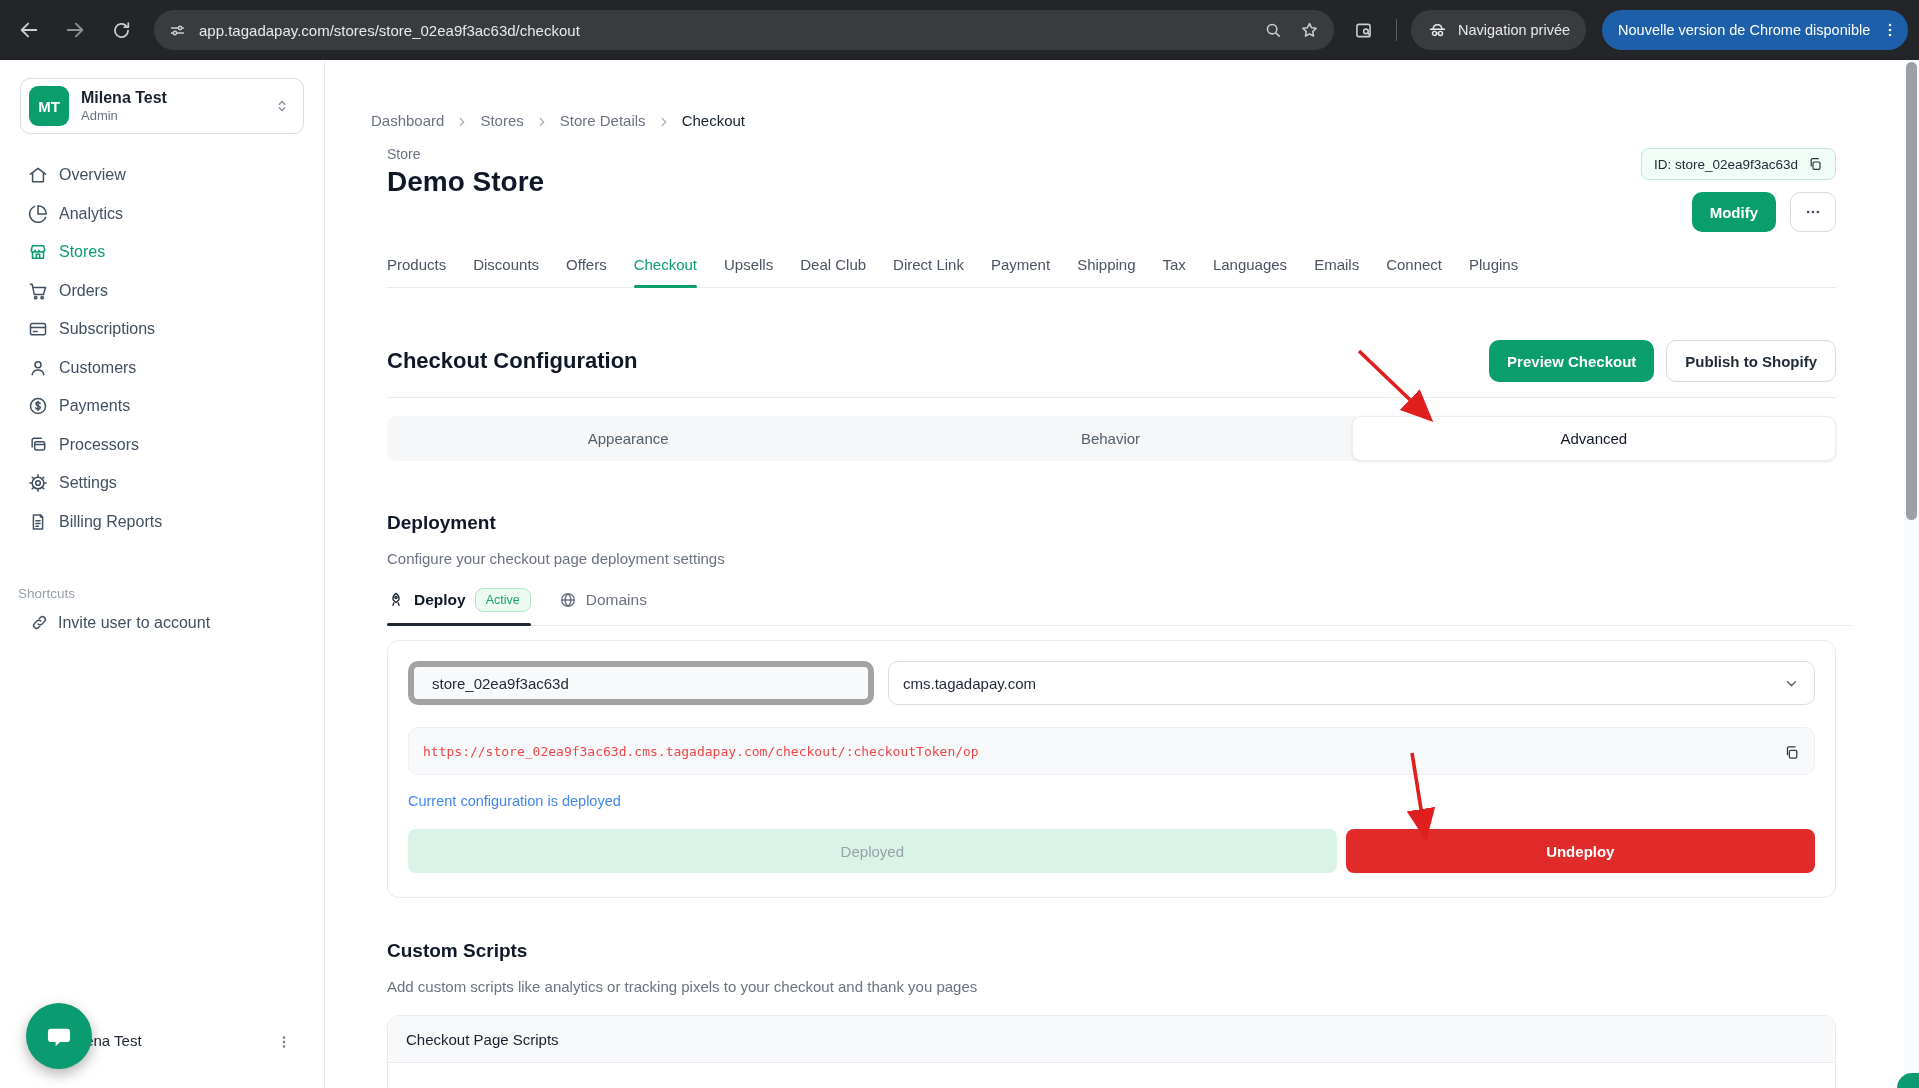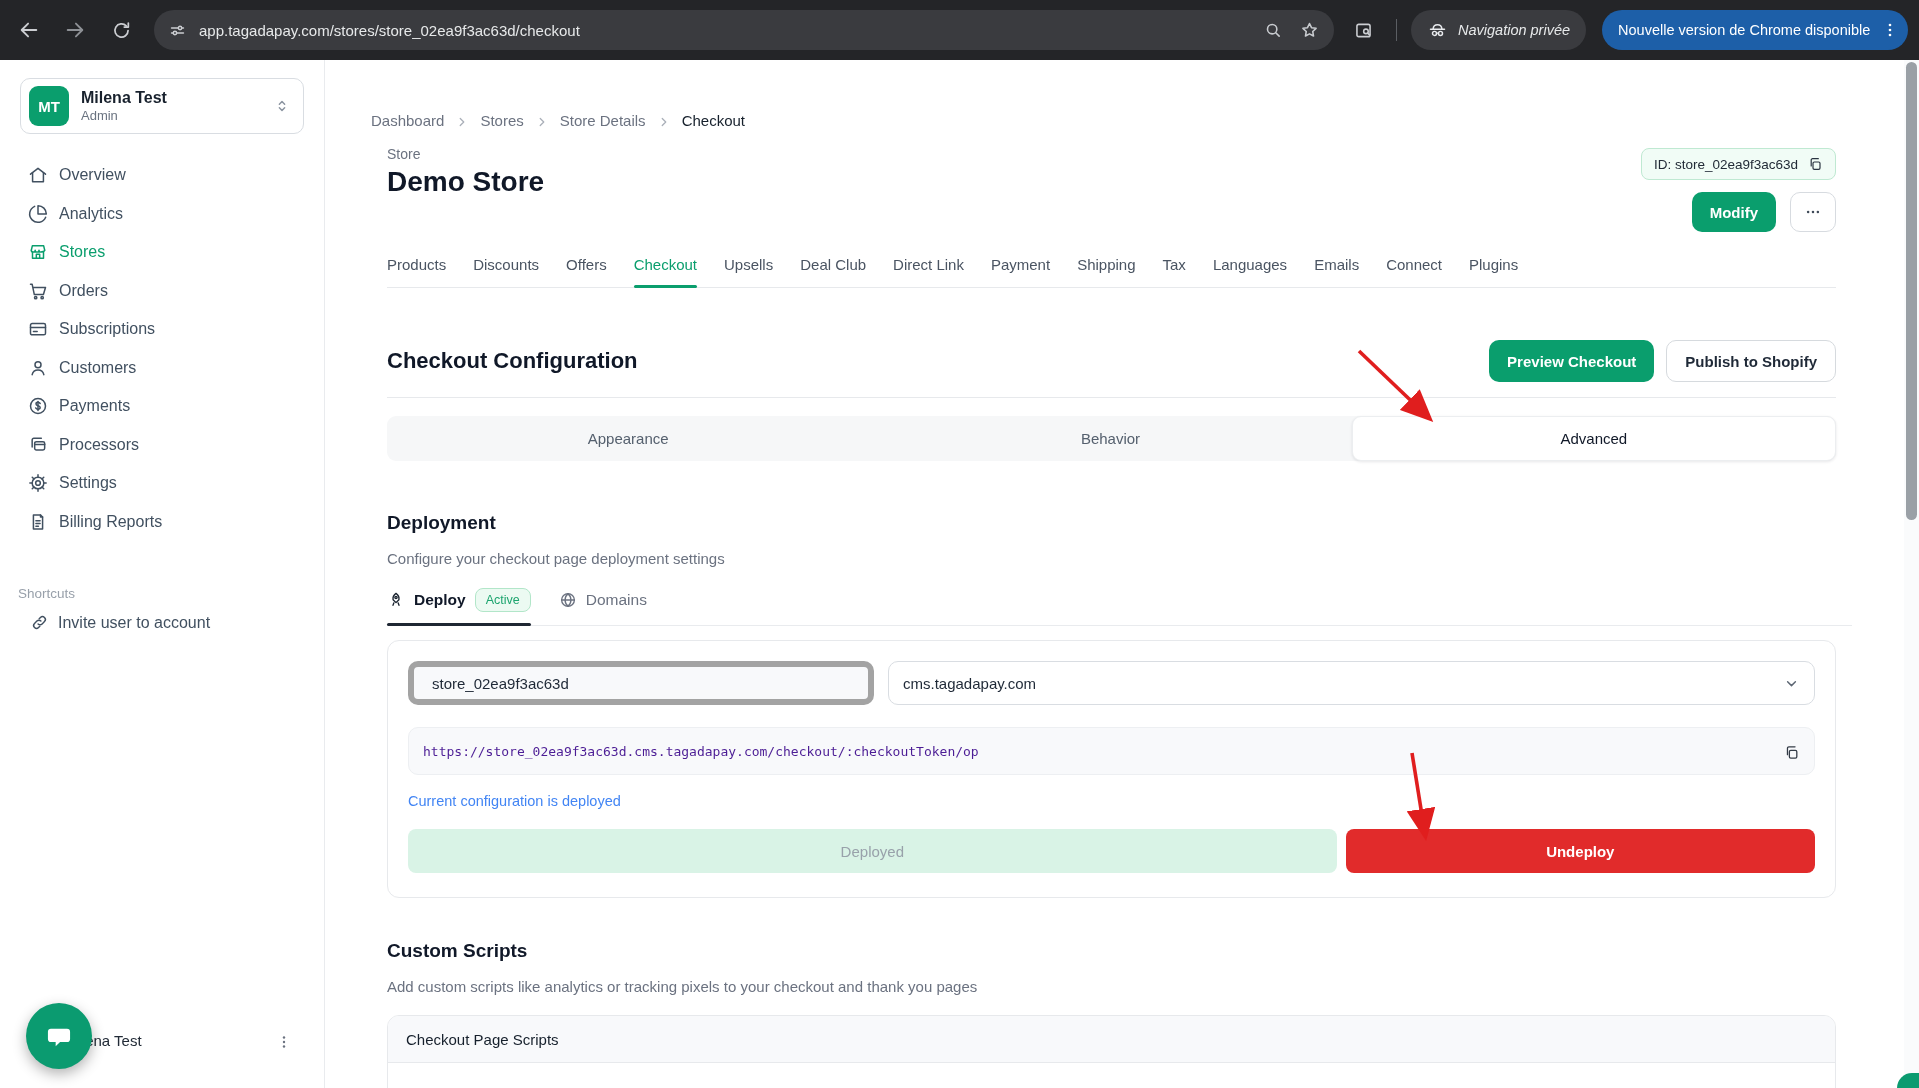--- a/index.html
+++ b/index.html
@@ -14,21 +14,21 @@
   .chrome { position:absolute; top:0; left:0; width:1919px; height:60px;
     background:#242528; display:flex; align-items:center; z-index:40; }
   .chrome .nav-ic { width:38px; height:38px; border-radius:50%; display:flex;
     align-items:center; justify-content:center; cursor:pointer; flex:none; }
   .omnibox { margin-left:14px; width:1180px; height:40px; background:#3a3b3f;
     border-radius:20px; display:flex; align-items:center; padding:0 14px; flex:none; }
   .omnibox .url { color:#e7e9ea; font-size:15px; margin-left:12px; white-space:nowrap; }
   .omni-right { margin-left:auto; display:flex; align-items:center; gap:16px; }
   .chrome-sep { width:1px; height:22px; background:#5b5e63; margin:0 14px; }
   .incog-chip { height:40px; background:#3a3b3f; border-radius:20px; display:flex;
-    align-items:center; gap:10px; padding:0 16px; color:#e7e9ea; font-size:14.5px; flex:none;font-style:italic; }
+    align-items:center; gap:10px; padding:0 16px; color:#e7e9ea; font-size:14.5px; flex:none; }
   .update-pill { height:40px; border-radius:20px; display:flex; align-items:center;
     gap:10px; padding:0 8px 0 16px; color:#fff; font-size:14.5px; margin-left:16px;
     margin-right:10px; flex:none; background:#1d5fa8; cursor:pointer; }
 
   
   .sidebar { position:absolute; top:60px; left:0; width:325px; bottom:0;
     background:#fff; border-right:1px solid #e9ebee; z-index:10; }
   .account { position:absolute; top:18px; left:20px; right:20px; height:56px;
     border:1px solid #d9dde2; border-radius:10px; display:flex; align-items:center;
     padding:0 12px 0 8px; gap:12px; cursor:pointer; background:#fff; }
@@ -115,21 +115,21 @@
     border:1px solid #e7e9ec; border-radius:12px; padding:20px 20px 0 20px; background:#fff; }
   .field-row { display:flex; gap:14px; }
   .input-storeid { width:466px; height:44px; background:#f8f9fb; border:6px solid #a3a3a3;
     border-radius:10px; padding:0 18px; font-size:15px; color:#1f2937; font-family:inherit; }
   .select-domain { flex:1; height:44px; background:#fff; border:1px solid #d9dde2;
     border-radius:10px; display:flex; align-items:center; padding:0 14px; font-size:15px;
     color:#1f2937; cursor:pointer; }
   .select-domain .chev { margin-left:auto; }
   .url-wrap { position:relative; margin-top:22px; }
   .input-url { width:100%; height:48px; background:#f8f9fb; border:1px solid #edeff2;
-    border-radius:10px; padding:0 48px 0 14px; font-size:13px; color:#4c1d95;
+    border-radius:10px; padding:0 48px 0 14px; font-size:13px; color:#ef4444;
     font-family:"DejaVu Sans Mono", monospace; }
   .copy-url-btn { position:absolute; right:12px; top:13px; width:24px; height:24px;
     background:none; border:none; cursor:pointer; display:flex; align-items:center; justify-content:center; }
   .status-link { margin-top:18px; font-size:14.5px; color:#4285f4; cursor:pointer; width:fit-content; }
   .deploy-btns { margin-top:20px; display:flex; gap:9px; }
   .btn-deployed { flex:0 0 66%; height:44px; background:#d9f3e6; border:none; border-radius:8px;
     color:#98a1aa; font-size:15px; font-weight:500; font-family:inherit; }
   .btn-undeploy { flex:1; height:44px; background:#e12b2b; border:none; border-radius:8px;
     color:#fff; font-size:15px; font-weight:700; cursor:pointer; font-family:inherit; }
 

